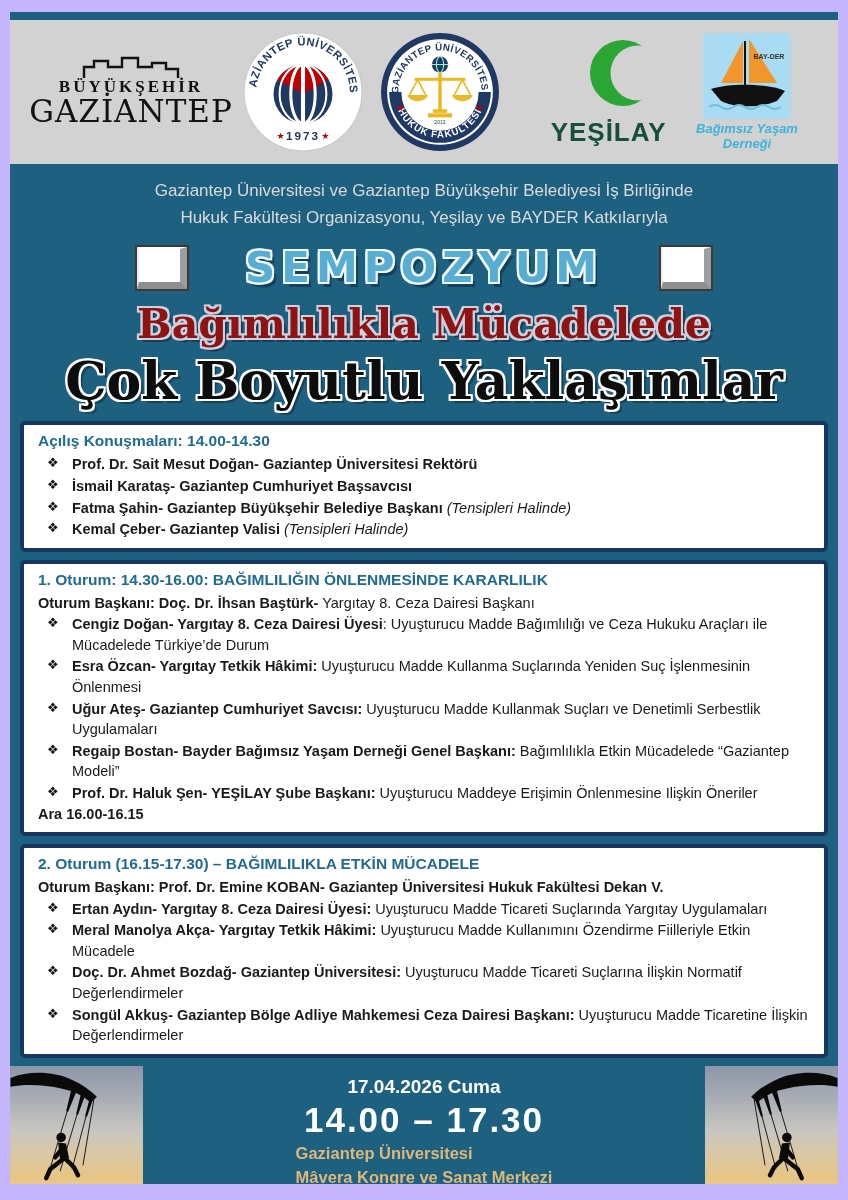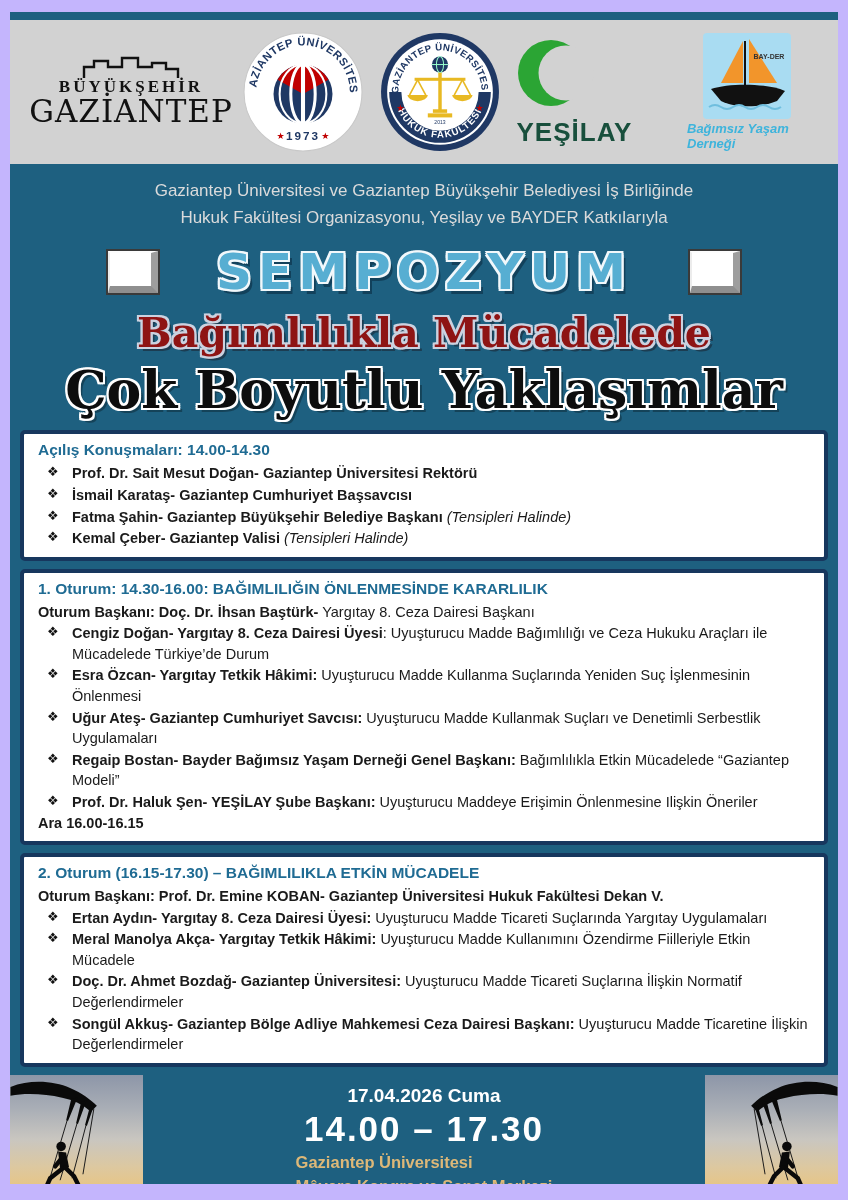--- a/index.html
+++ b/index.html
@@ -8,35 +8,35 @@
   .inner { width:828px; height:1172px; background:#1E6080; overflow:hidden; display:flex; flex-direction:column; }
 
   
   .logo-band { margin-top:8px; height:144px; background:#D2D2D2; flex-shrink:0;
                display:flex; align-items:center; justify-content:space-between; padding:0 26px; }
   .logo { display:flex; flex-direction:column; align-items:center; }
   .buyuksehir { width:190px; color:#111; text-align:center; }
   .buyuksehir .l1 { font-family:"Liberation Serif", serif; font-weight:bold; font-size:17px; letter-spacing:3px; margin-top:-2px; }
   .buyuksehir .l2 { font-family:"DejaVu Serif", serif; font-size:31px; letter-spacing:1px; margin-top:-4px; }
   .seal { width:122px; height:122px; }
-  .yesilay { width:150px; display:flex; flex-direction:column; align-items:flex-start; }
+  .yesilay { width:150px; display:flex; flex-direction:column; align-items:flex-end; }
   .yesilay .lbl { font-size:26px; font-weight:bold; color:#184F3C; letter-spacing:1px; margin-top:2px; }
   .bayder { width:130px; display:flex; flex-direction:column; align-items:center; }
-  .bayder .cap { font-size:13px; font-style:italic; font-weight:bold; color:#3EB4DC; width:120px; line-height:1.15; margin-top:3px; }
+  .bayder .cap { font-size:13px; font-style:italic; font-weight:bold; color:#3EB4DC; text-align:center; width:120px; line-height:1.15; margin-top:3px; }
 
   
   .organizers { text-align:center; color:#DBDBDB; font-size:17px; line-height:1.6; padding:13px 10px 6px; flex-shrink:0; }
 
   
   .title-row { display:flex; align-items:center; justify-content:center; gap:58px; margin-top:6px; flex-shrink:0; }
   .sq { width:50px; height:42px; background:#fff;
         border-top:2px solid #fdfdfd; border-left:2px solid #ececec;
         border-right:7px solid #9e9e9e; border-bottom:7px solid #8f8f8f;
         outline:2px solid #3a3a3a; }
-  .t-sempozyum { font-family:"DejaVu Sans", sans-serif; font-weight:bold; font-size:50px; letter-spacing:6px; color:#57AED2;
+  .t-sempozyum { font-family:"DejaVu Sans", sans-serif; font-weight:bold; font-size:42px; letter-spacing:6px; color:#57AED2;
       text-shadow:0 -2px 0 #f2f8fb, 2px -2px 0 #f2f8fb, 2px 0 0 #f2f8fb, 2px 2px 0 #f2f8fb,
                   0 2px 0 #f2f8fb, -2px 2px 0 #f2f8fb, -2px 0 0 #f2f8fb, -2px -2px 0 #f2f8fb,
                   4px 5px 0 rgba(10,40,60,.55); }
   .t-red { text-align:center; font-family:"DejaVu Serif", serif; font-weight:bold; font-size:41px; color:#8E1414; margin-top:8px; flex-shrink:0;
       text-shadow:0 -2px 0 #ccd2e0, 2px -2px 0 #ccd2e0, 2px 0 0 #ccd2e0, 2px 2px 0 #ccd2e0,
                   0 2px 0 #ccd2e0, -2px 2px 0 #ccd2e0, -2px 0 0 #ccd2e0, -2px -2px 0 #ccd2e0,
                   4px 4px 0 rgba(25,25,35,.5); }
   .t-black { text-align:center; font-family:"DejaVu Serif", serif; font-weight:bold; font-size:52px; color:#0d0d0d; margin:2px 0 10px; flex-shrink:0;
       text-shadow:0 -2px 0 #fff, 2px -2px 0 #fff, 2px 0 0 #fff, 2px 2px 0 #fff,
                   0 2px 0 #fff, -2px 2px 0 #fff, -2px 0 0 #fff, -2px -2px 0 #fff,

